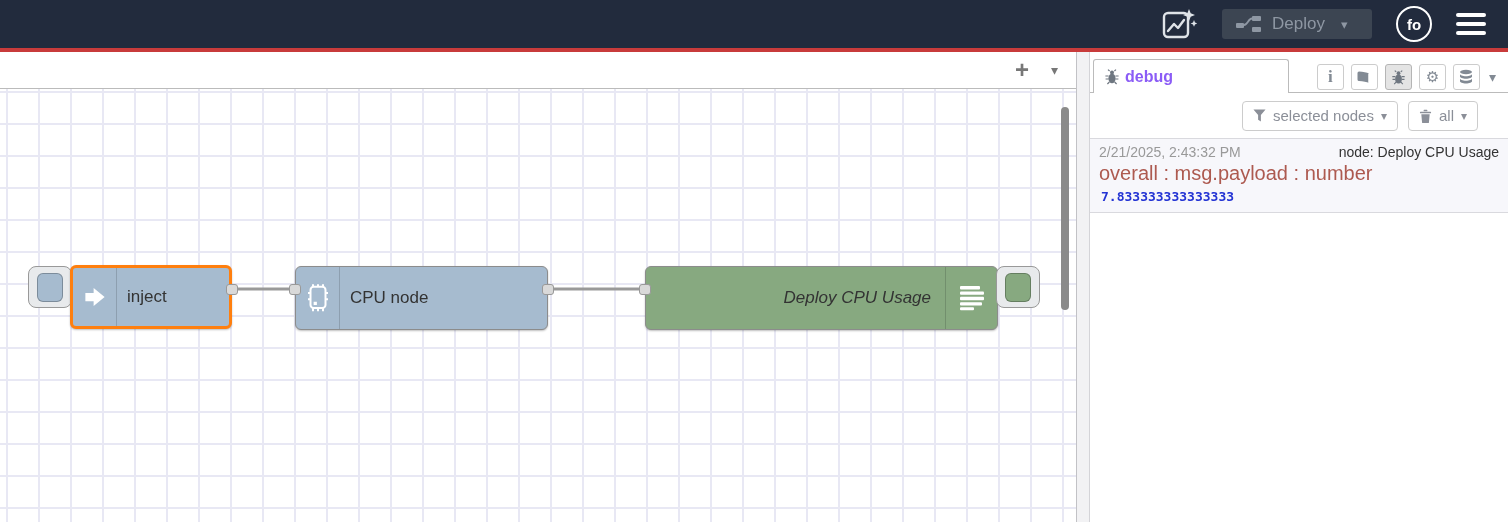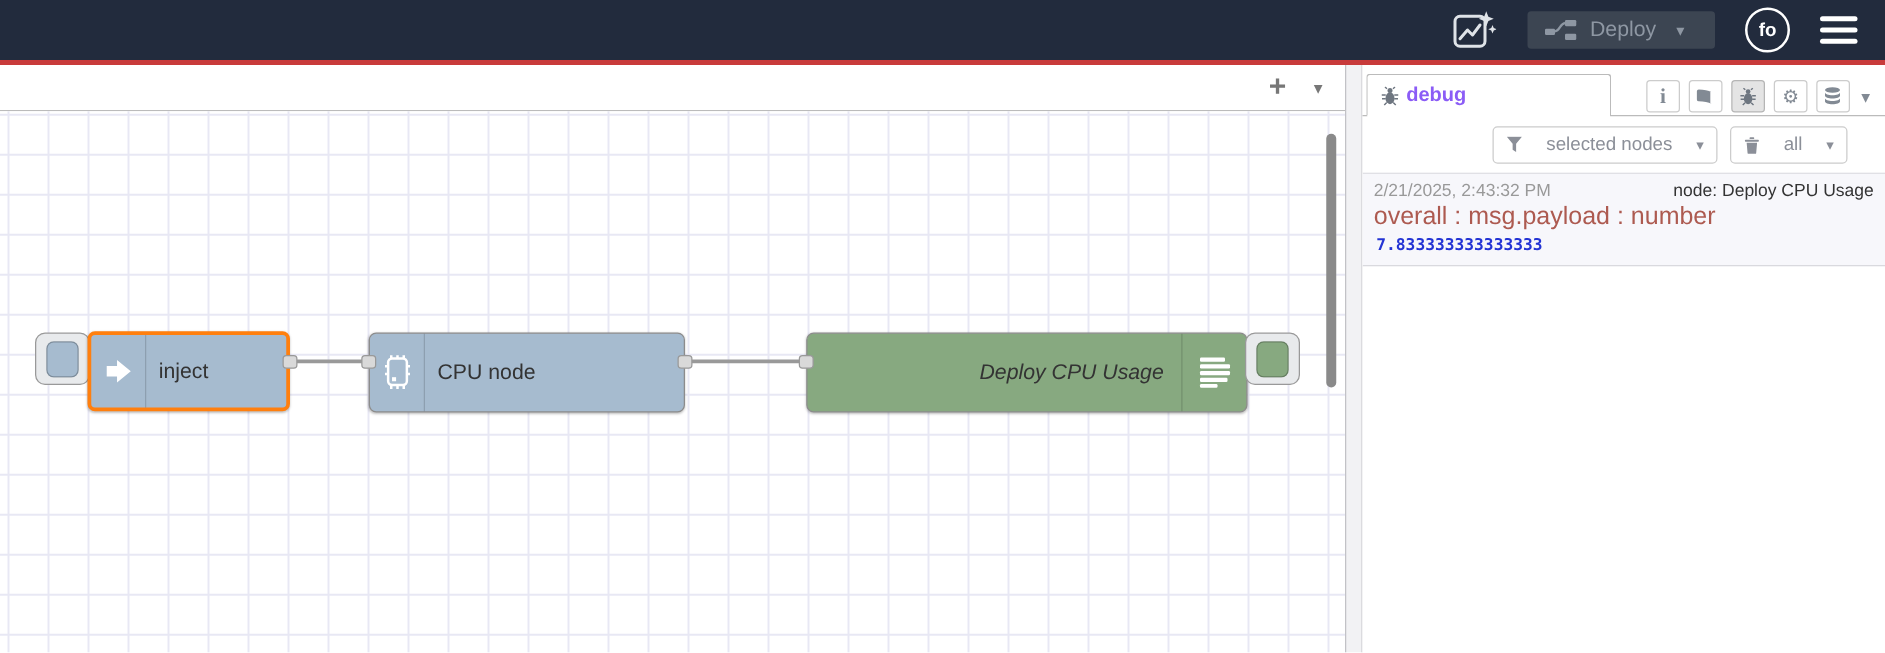--- a/index.html
+++ b/index.html
@@ -87,21 +87,21 @@
   .sb-iconbtn { width:27px; height:26px; border:1px solid #ccc; border-radius:3px;
     background:#fff; display:flex; align-items:center; justify-content:center;
     color:#828a94; cursor:pointer; font-size:15px; }
   .sb-iconbtn.active { background:#e4e4e4; border-color:#b5b5b5; }
   .sb-caret { color:#828a94; font-size:14px; cursor:pointer; margin-left:2px; }
   .info-i { font-family:"Liberation Serif", serif; font-weight:bold; font-size:17px; }
 
   .sb-toolbar { height:45px; display:flex; align-items:center; justify-content:flex-end;
     gap:10px; padding-right:30px; }
   .sb-btn { height:30px; border:1px solid #ccc; border-radius:4px; background:#fff;
-    color:#8b8f98; font-size:15px; display:flex; align-items:center; gap:19px;
+    color:#8b8f98; font-size:15px; display:flex; align-items:center; gap:7px;
     padding:0 10px; cursor:pointer; }
   .sb-btn .caret { font-size:12px; }
 
   .msg-list { flex:1; overflow:auto; }
   .debug-msg { background:#f7f7fb; border-top:1px solid #d9d9de;
     border-bottom:1px solid #d9d9de; padding:5px 9px 8px 9px; }
   .msg-meta { display:flex; justify-content:space-between; align-items:center;
     font-size:14px; }
   .msg-time { color:#999; }
   .msg-node { color:#333; }

